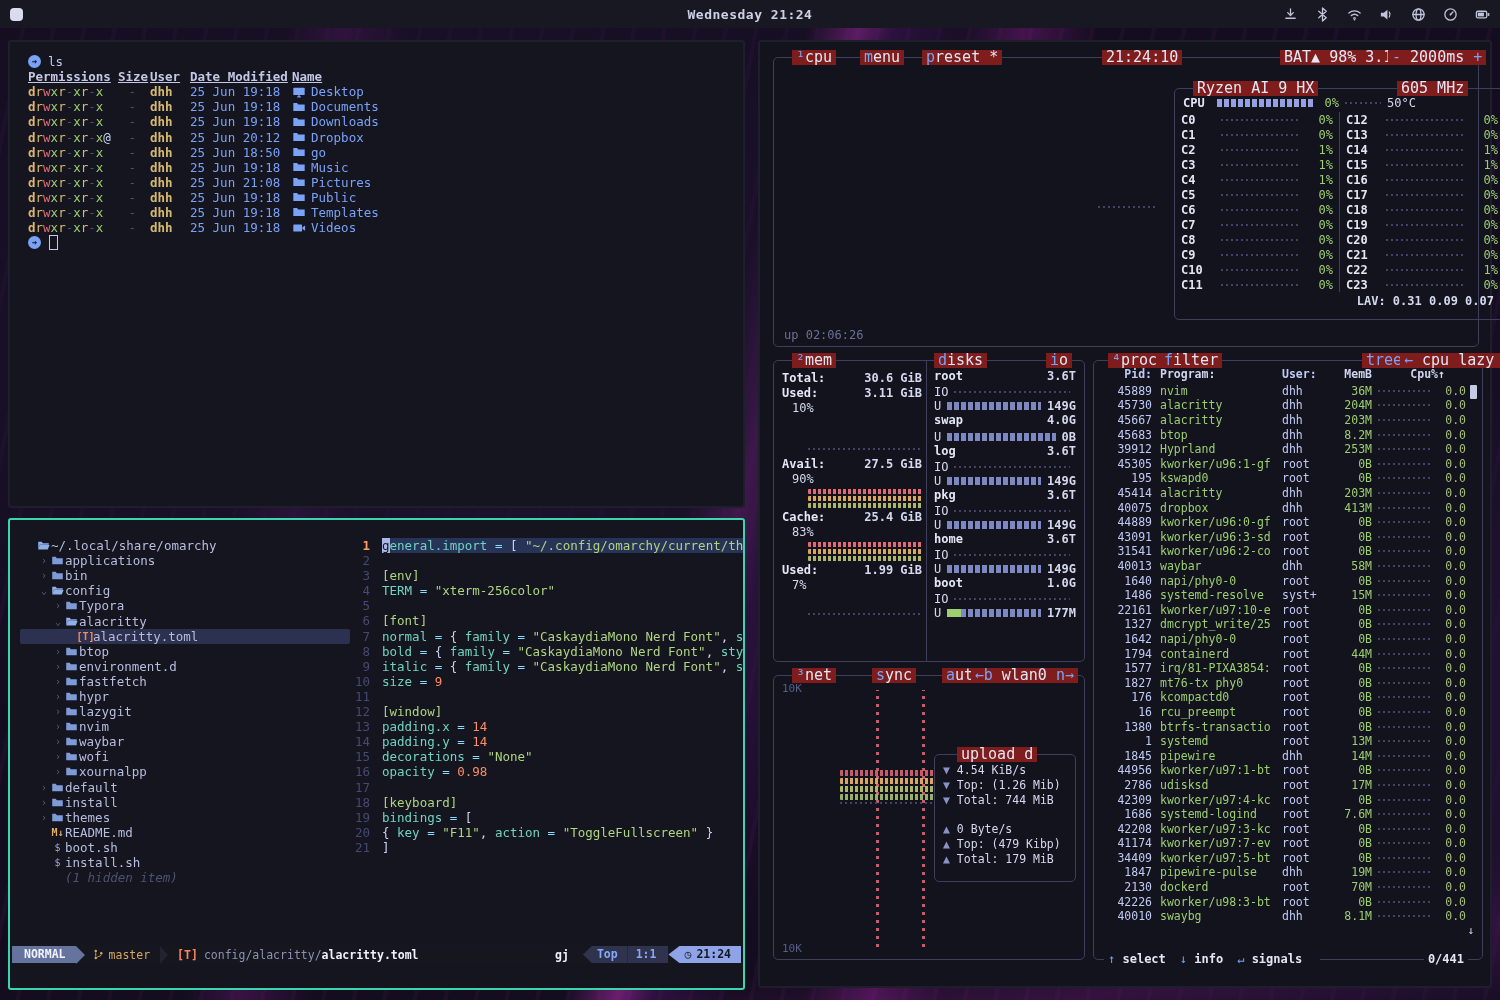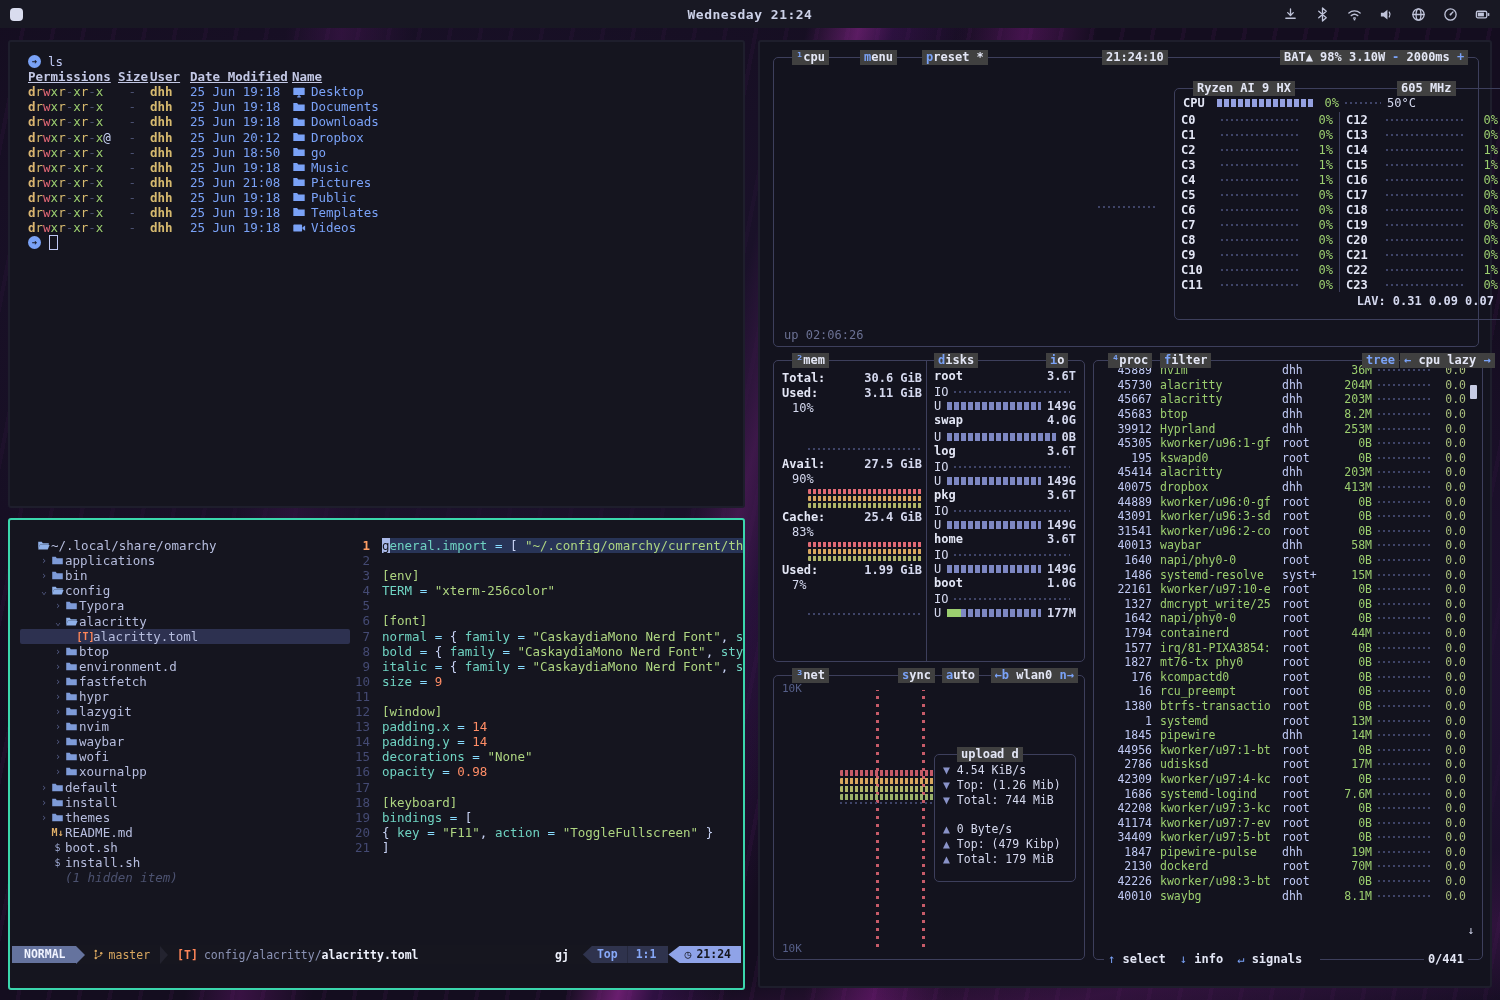--- a/index.html
+++ b/index.html
@@ -70,22 +70,22 @@
   .sl-file{color:#eef1fc;font-weight:bold;}
   .sl-right{margin-left:auto;display:flex;align-items:center;}
   .sl-gj{color:#eef1fc;font-weight:bold;margin-right:14px;}
   .chip-top{background:#2f334d;color:#87a8f8;font-weight:bold;padding:1px 10px 2px 14px;
     clip-path:polygon(9px 0,100% 0,100% 100%,9px 100%,0 50%);}
   .chip-pos{background:#2f334d;color:#87a8f8;font-weight:bold;padding:1px 12px 2px 8px;}
   .chip-time{background:#8fa3e8;color:#15161e;font-weight:bold;padding:1px 10px 2px 16px;
     clip-path:polygon(11px 0,100% 0,100% 100%,11px 100%,0 50%);display:flex;gap:5px;align-items:center;}
   
   .bbox{position:absolute;border:1px solid #3d3f5c;border-radius:5px;box-sizing:border-box;}
-  .btag{position:absolute;top:-8px;background:#404040;padding:0 4px;font-size:12px;
-    color:#e3e6f5;font-weight:bold;white-space:nowrap;line-height:15px;}
+  .btag{position:absolute;top:-8px;background:#7f1d1d;padding:0 4px;font-size:15px;
+    color:#e3e6f5;font-weight:normal;white-space:nowrap;line-height:15px;}
   .hot{color:#7aa2f7;}
   .btop-txt{font-size:12px;color:#d5d9ef;}
   .dots{flex:1;height:2px;align-self:center;margin:0 6px;
     background:repeating-linear-gradient(90deg,#3f4468 0 2px,transparent 2px 5px);}
   .corerow{display:flex;height:15px;align-items:center;font-size:12px;}
   .corelbl{width:34px;color:#e3e6f5;font-weight:bold;}
   .corepct{width:26px;text-align:right;color:#9ccf6f;}
   .blocks{height:5px;border-radius:1px;}
   .bar-blue{height:8px;background:repeating-linear-gradient(90deg,#94a0e0 0 5px,transparent 5px 7px);}
   .bar-dim{height:8px;background:repeating-linear-gradient(90deg,#7d87c2 0 5px,transparent 5px 7px);}
@@ -802,21 +802,21 @@
           </div>
           <div style="display: flex; height: 15px; align-items: center;">
             <span style="color: rgb(213, 217, 239);">U</span>
             <span style="flex: 1 1 0%; height: 8px; margin: 0px 6px; background: linear-gradient(90deg, rgb(156, 207, 111) 0px, rgb(156, 207, 111) 14px, rgba(0, 0, 0, 0) 14px), repeating-linear-gradient(90deg, rgb(125, 135, 194) 0px, rgb(125, 135, 194) 5px, transparent 5px, transparent 7px);"></span>
             <span style="color: rgb(213, 217, 239); font-weight: bold;">177M</span>
           </div>
         </div>
       </div>
     <div class="bbox" id="box-net" style="left:13px;top:633px;width:312px;height:285px;">
         <span class="btag" style="left: 18px; top: -8px;"><span class="hot">³</span><span>net</span></span>
-        <span class="btag" style="left: 124px; top: -8px;"><span class="hot">s</span><span>ync</span></span>
+        <span class="btag" style="left: 98px; top: -8px;"><span class="hot">s</span><span>ync</span></span>
         <span class="btag" style="left: 168px; top: -8px;"><span class="hot">a</span><span>uto</span></span>
         <span class="btag" style="left: 226px; top: -8px;"><span class="hot">z</span><span>ero</span></span>
         <span class="btag" style="left: auto; top: -8px; right: 6px;"><span class="hot">←b </span><span>wlan0</span><span class="hot"> n→</span></span>
         <span class="netlbl" style="left: 8px; top: 6px;">10K</span>
         <span class="netlbl" style="left: 8px; bottom: 4px;">10K</span>
         <div class="vline-red" style="left: 102px; top: 14px; bottom: 12px;"></div>
         <div class="vline-red" style="left: 148px; top: 14px; bottom: 12px;"></div>
         <div style="position: absolute; left: 66px; top: 92px; width: 118px;">
           <div class="blocks" style="margin: 2px 0px; background: repeating-linear-gradient(90deg, rgb(199, 91, 105) 0px, rgb(199, 91, 105) 3px, transparent 3px, transparent 5px); height: 6px;"></div>
           <div class="blocks" style="margin: 2px 0px; background: repeating-linear-gradient(90deg, rgb(217, 167, 95) 0px, rgb(217, 167, 95) 3px, transparent 3px, transparent 5px); height: 6px;"></div>
@@ -835,20 +835,28 @@
             <div style="height: 15px;"><span style="color: rgb(138, 147, 201);">▲ </span><span>Top: (479 Kibp)</span></div>
             <div style="height: 15px;"><span style="color: rgb(138, 147, 201);">▲ </span><span>Total:  179 MiB</span></div>
           </div>
         </div>
       </div>
     <div class="bbox" id="box-proc" style="left:333px;top:318px;width:390px;height:600px;">
         <span class="btag" style="left: 14px; top: -8px;"><span class="hot">⁴</span><span>proc</span></span>
         <span class="btag" style="left: 66px; top: -8px;"><span class="hot">f</span><span>ilter</span></span>
         <span class="btag" style="left: 268px; top: -8px;"><span class="hot">tree</span></span>
         <span class="btag" style="left: 306px; top: -8px;"><span class="hot">← </span><span>cpu lazy</span><span class="hot"> →</span></span>
+        <div class="procrow" style="padding: 6px 6px 0px; font-weight: bold; color: rgb(208, 213, 238);">
+          <span class="p-pid">Pid:</span>
+          <span class="p-prog" style="color: rgb(208, 213, 238);">Program:</span>
+          <span class="p-user">User:</span>
+          <span class="p-mem" style="color: rgb(208, 213, 238);">MemB</span>
+          <span class="p-cpu" style="width: 66px; color: rgb(208, 213, 238);">Cpu%</span>
+          <span> ↑</span>
+        </div>
         <div style="position: absolute; right: 5px; top: 24px; width: 7px; height: 14px; background: rgb(198, 203, 228); border-radius: 1px;"></div>
         <div style="padding: 2px 6px 0px;">
           <div class="procrow">
             <span class="p-pid">45889</span>
             <span class="p-prog">nvim</span>
             <span class="p-user">dhh</span>
             <span class="p-mem">36M</span>
             <span class="p-dots"></span>
             <span class="p-cpu">0.0</span>
           </div>

